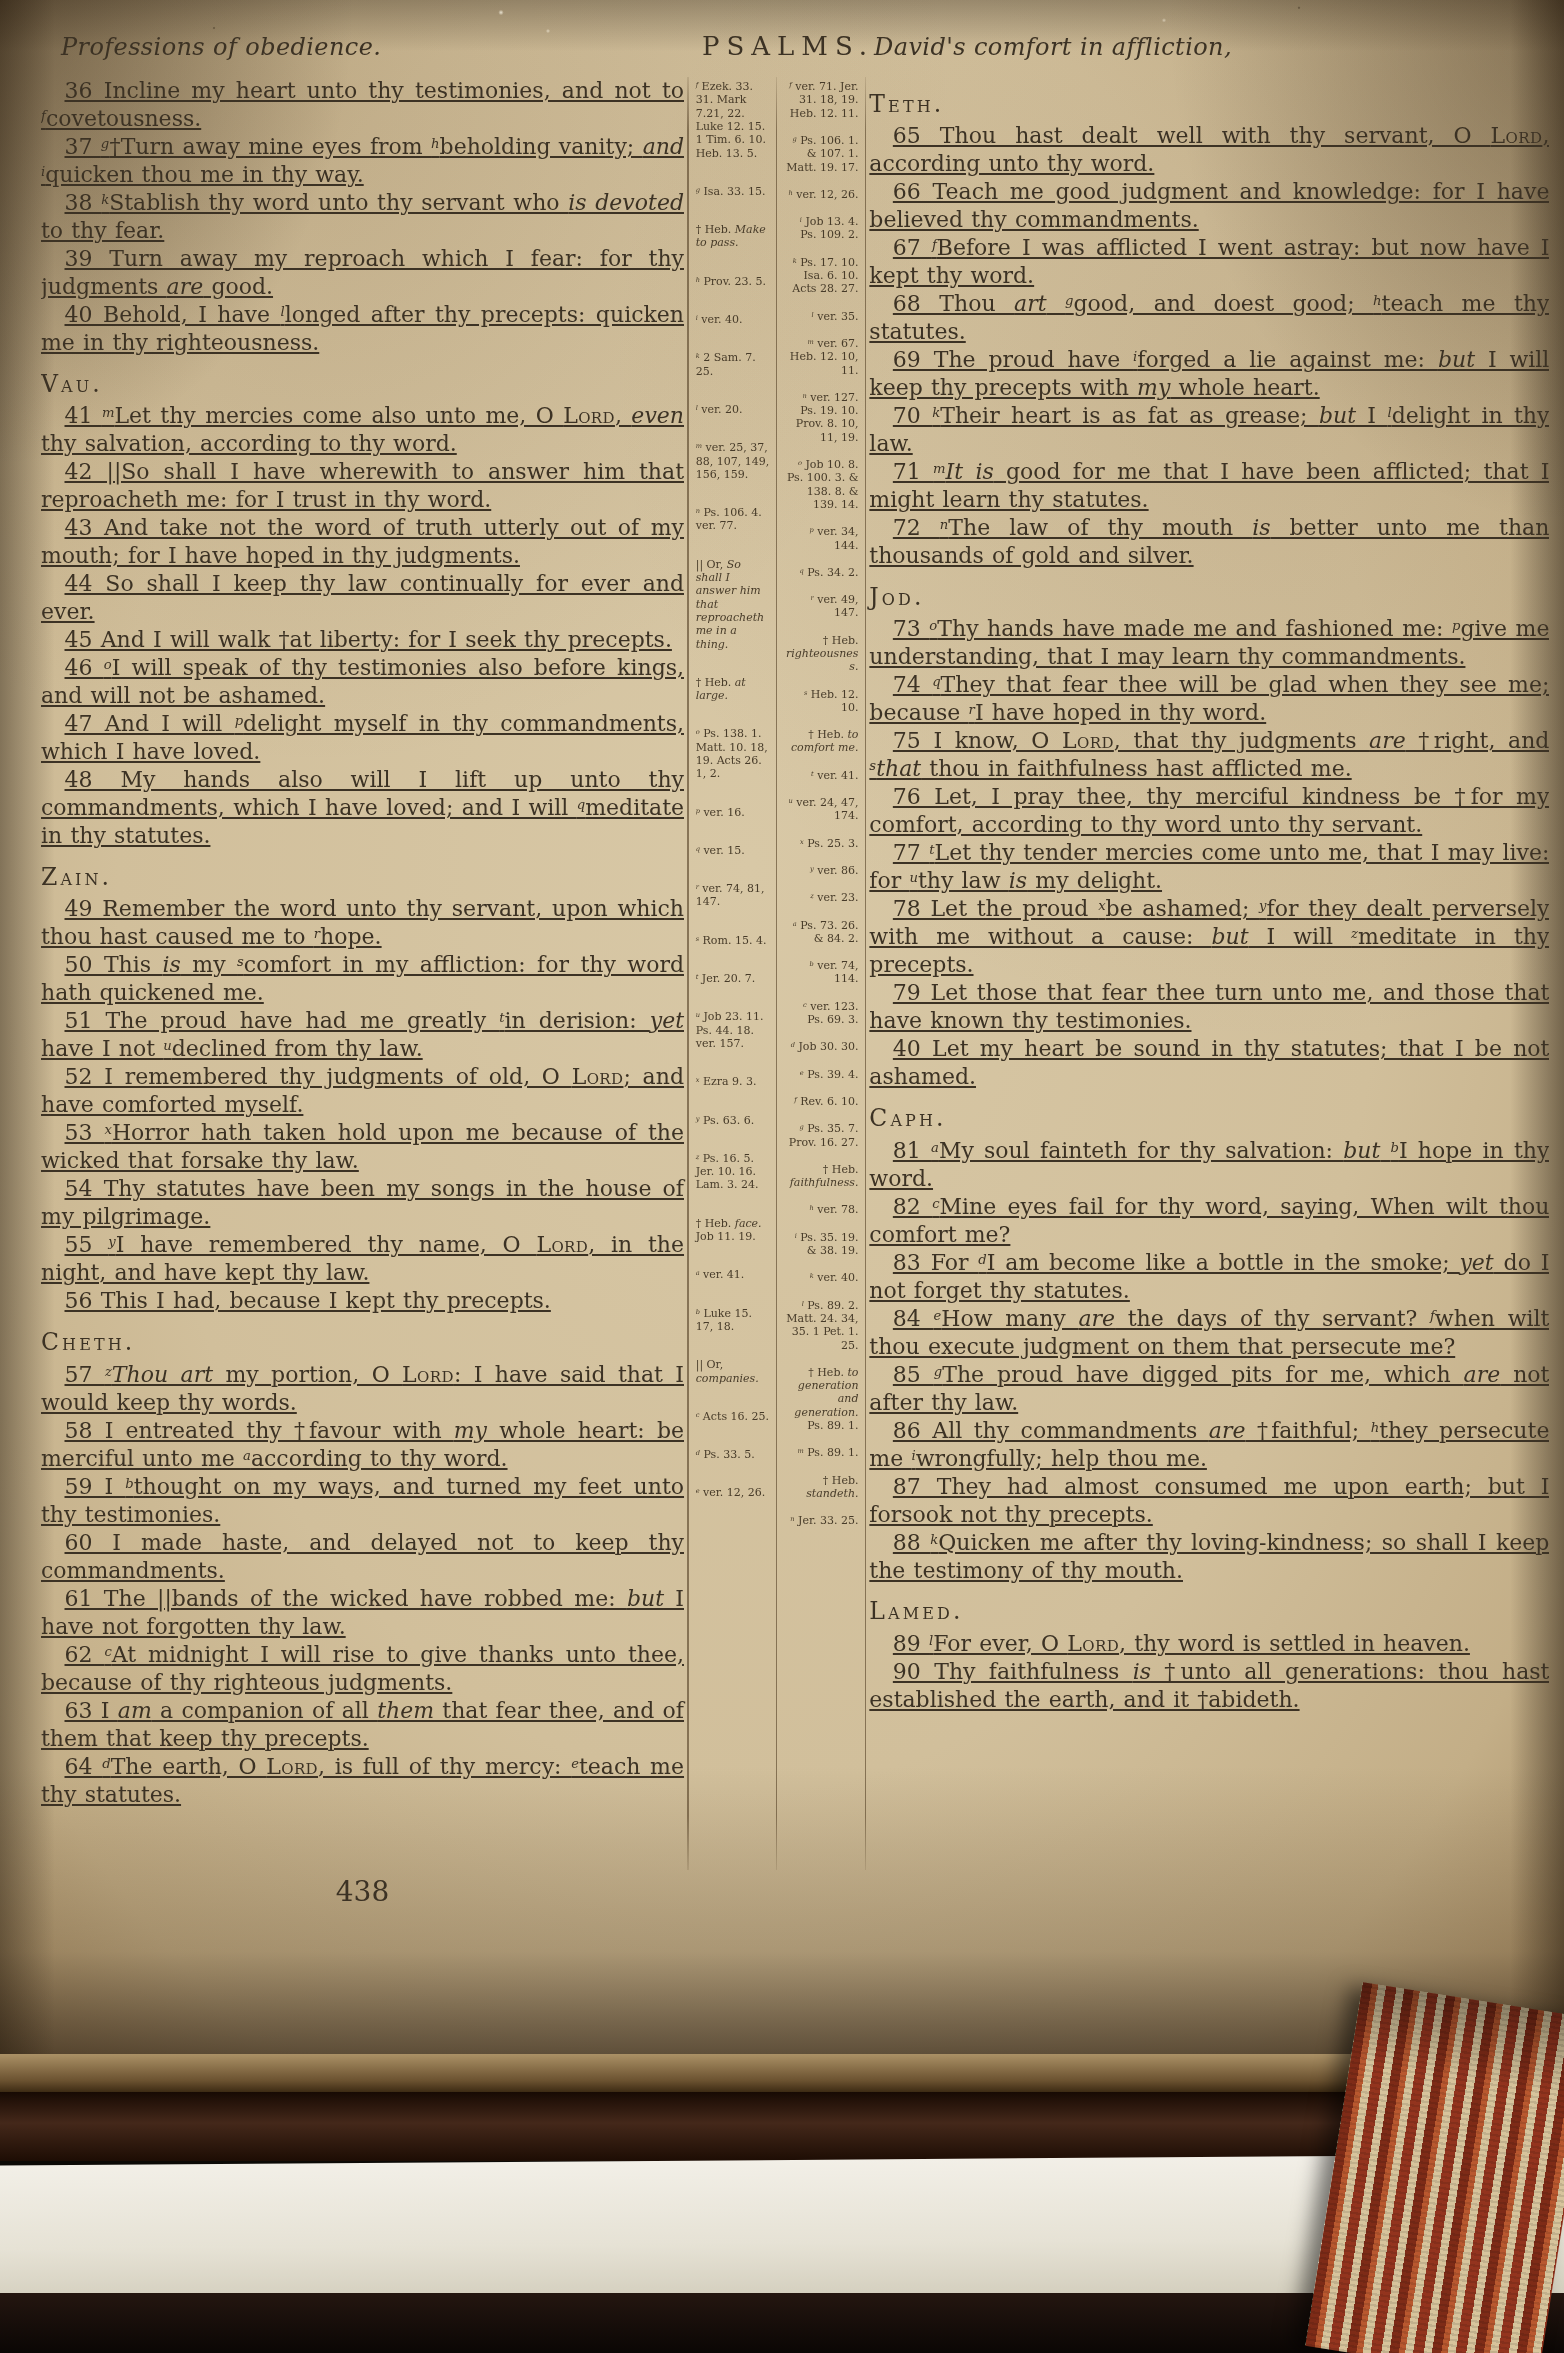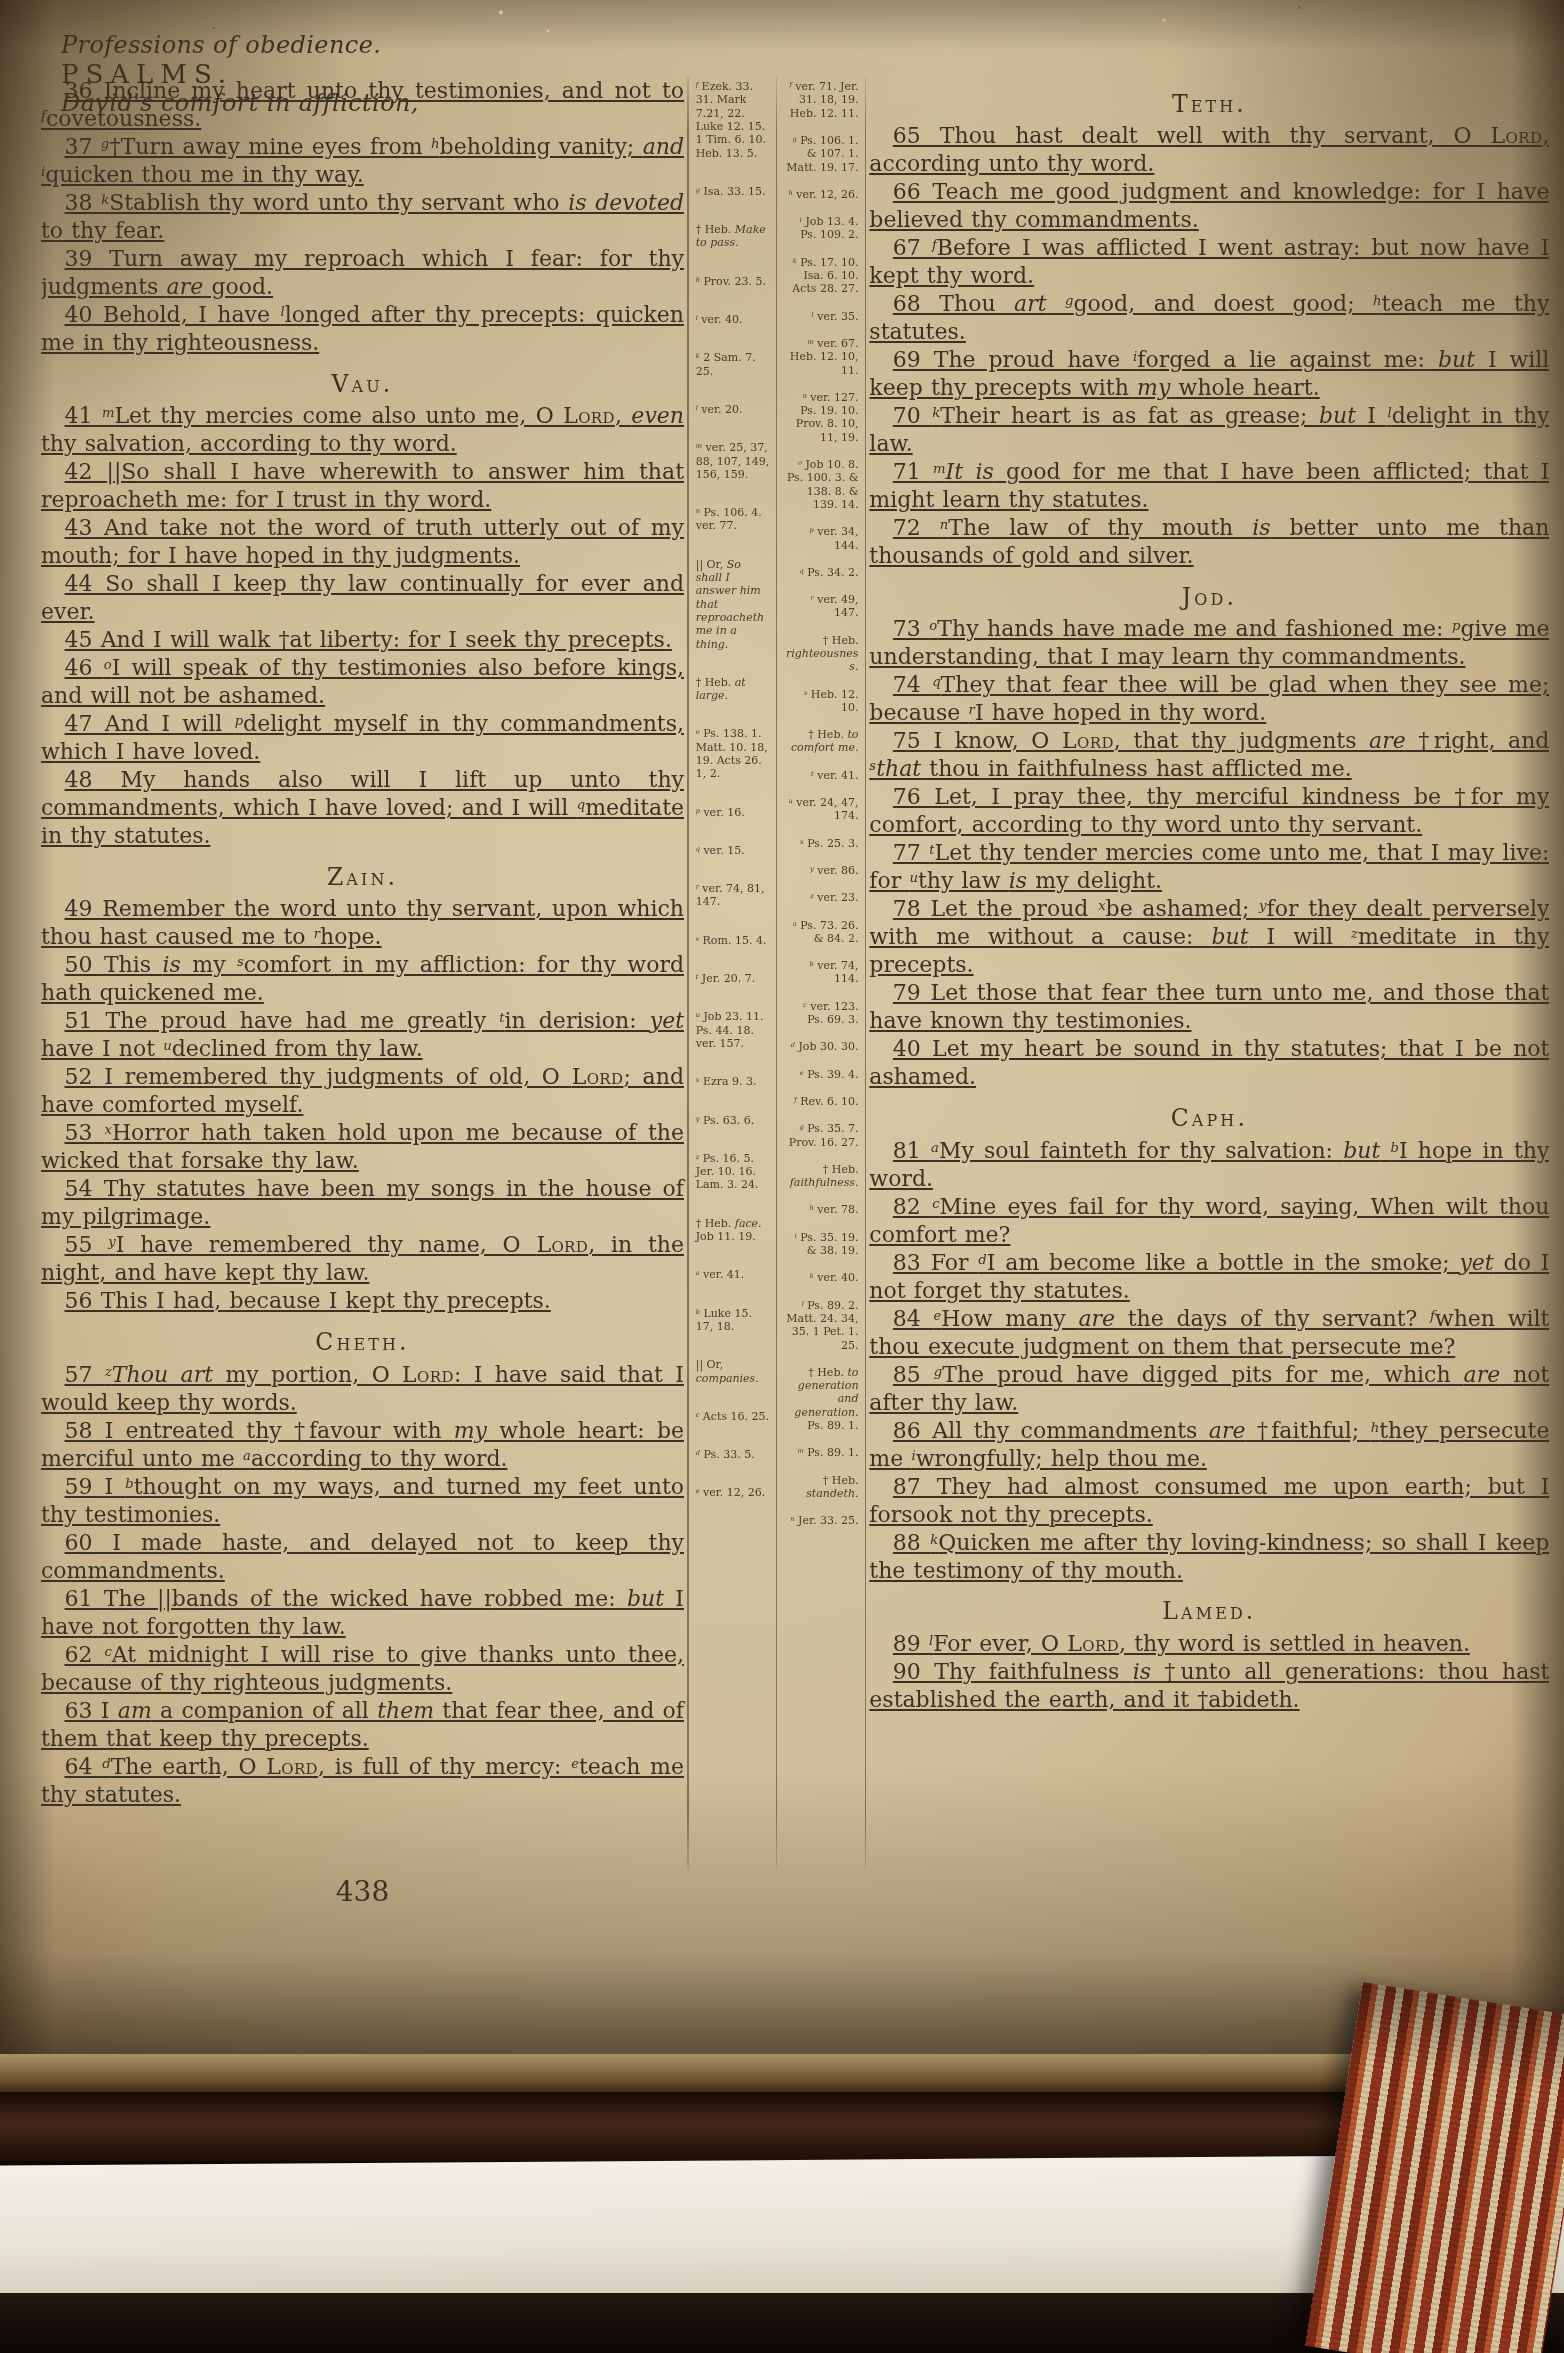--- a/index.html
+++ b/index.html
@@ -27,38 +27,38 @@
       radial-gradient(circle 2.3px at 1299px 7.8px, rgba(30,20,10,.5), transparent 70%),
       radial-gradient(ellipse at 0% 0%, rgba(35,22,9,.5), transparent 16%),
       radial-gradient(ellipse at 100% 0%, rgba(35,22,9,.38), transparent 18%),
       linear-gradient(to right, rgba(28,18,7,.42), transparent 3.5%, transparent 96.5%, rgba(28,18,7,.5)),
       linear-gradient(to bottom, rgba(28,18,7,.30), transparent 2.5%),
       linear-gradient(to bottom, transparent 86%, rgba(70,48,22,.25) 95%, rgba(30,17,6,.62) 100%);
   }
   
   .running-head{
     position:absolute;top:31px;left:0;right:0;
-    display:flex;align-items:baseline;padding:0 50px 0 61px;flex-direction:column;
+    display:flex;align-items:baseline;padding:0 50px 0 61px;
   }
   .rh-side{flex:1;font-style:italic;font-size:24px;letter-spacing:0.4px;}
   .rh-right{text-align:left;}
   .rh-center{font-size:26px;letter-spacing:7px;font-style:normal;}
   
   .columns{
     position:absolute;top:77px;left:41px;right:15.6px;height:1793px;
     display:flex;overflow:hidden;
   }
   .text-col{width:643px;}
   .text-col.right{flex:1;width:auto;}
   .rule{width:1.6px;margin:0 3.1px;flex:none;
     background:linear-gradient(to bottom, rgba(92,72,45,.15), rgba(92,72,45,.65) 3%, rgba(92,72,45,.65) 97%, rgba(92,72,45,.15));}
   .notes-col{width:81px;flex:none;padding:3.1px 3.1px 0 3.9px;box-sizing:border-box;
     font-size:11px;line-height:13.3px;color:#473b29;overflow:hidden;}
   .verse{margin:0;text-indent:23.5px;text-align:justify;font-size:22px;line-height:28px;word-spacing:1.2px;text-decoration:underline;}
-  .sec-heading{text-align:center;font-variant:small-caps;font-size:23.5px;letter-spacing:3.1px;margin:12.5px 0 4.7px;}
+  .sec-heading{font-variant:small-caps;font-size:23.5px;letter-spacing:3.1px;margin:12.5px 0 4.7px;}
   .note{margin:0 0 25px;overflow-wrap:break-word;}
   .notes-b .note{margin-bottom:14px;text-align:right;}
   sup{font-size:60%;font-style:italic;line-height:0;position:relative;top:-.45em;vertical-align:baseline;}
   .sc{font-variant:small-caps;letter-spacing:0.4px;}
   .page-number{position:absolute;top:1875px;left:41px;width:643px;text-align:center;font-size:28px;}
   
   .edge-pages{position:absolute;top:2054px;left:0;width:100%;height:38px;
     background:linear-gradient(#ab9166,#6b5230 70%,#3d2b14);}
   .binding{position:absolute;top:2092px;left:0;width:100%;height:69px;
     background:linear-gradient(#170a03,#44281a 45%,#1d0d04);}

